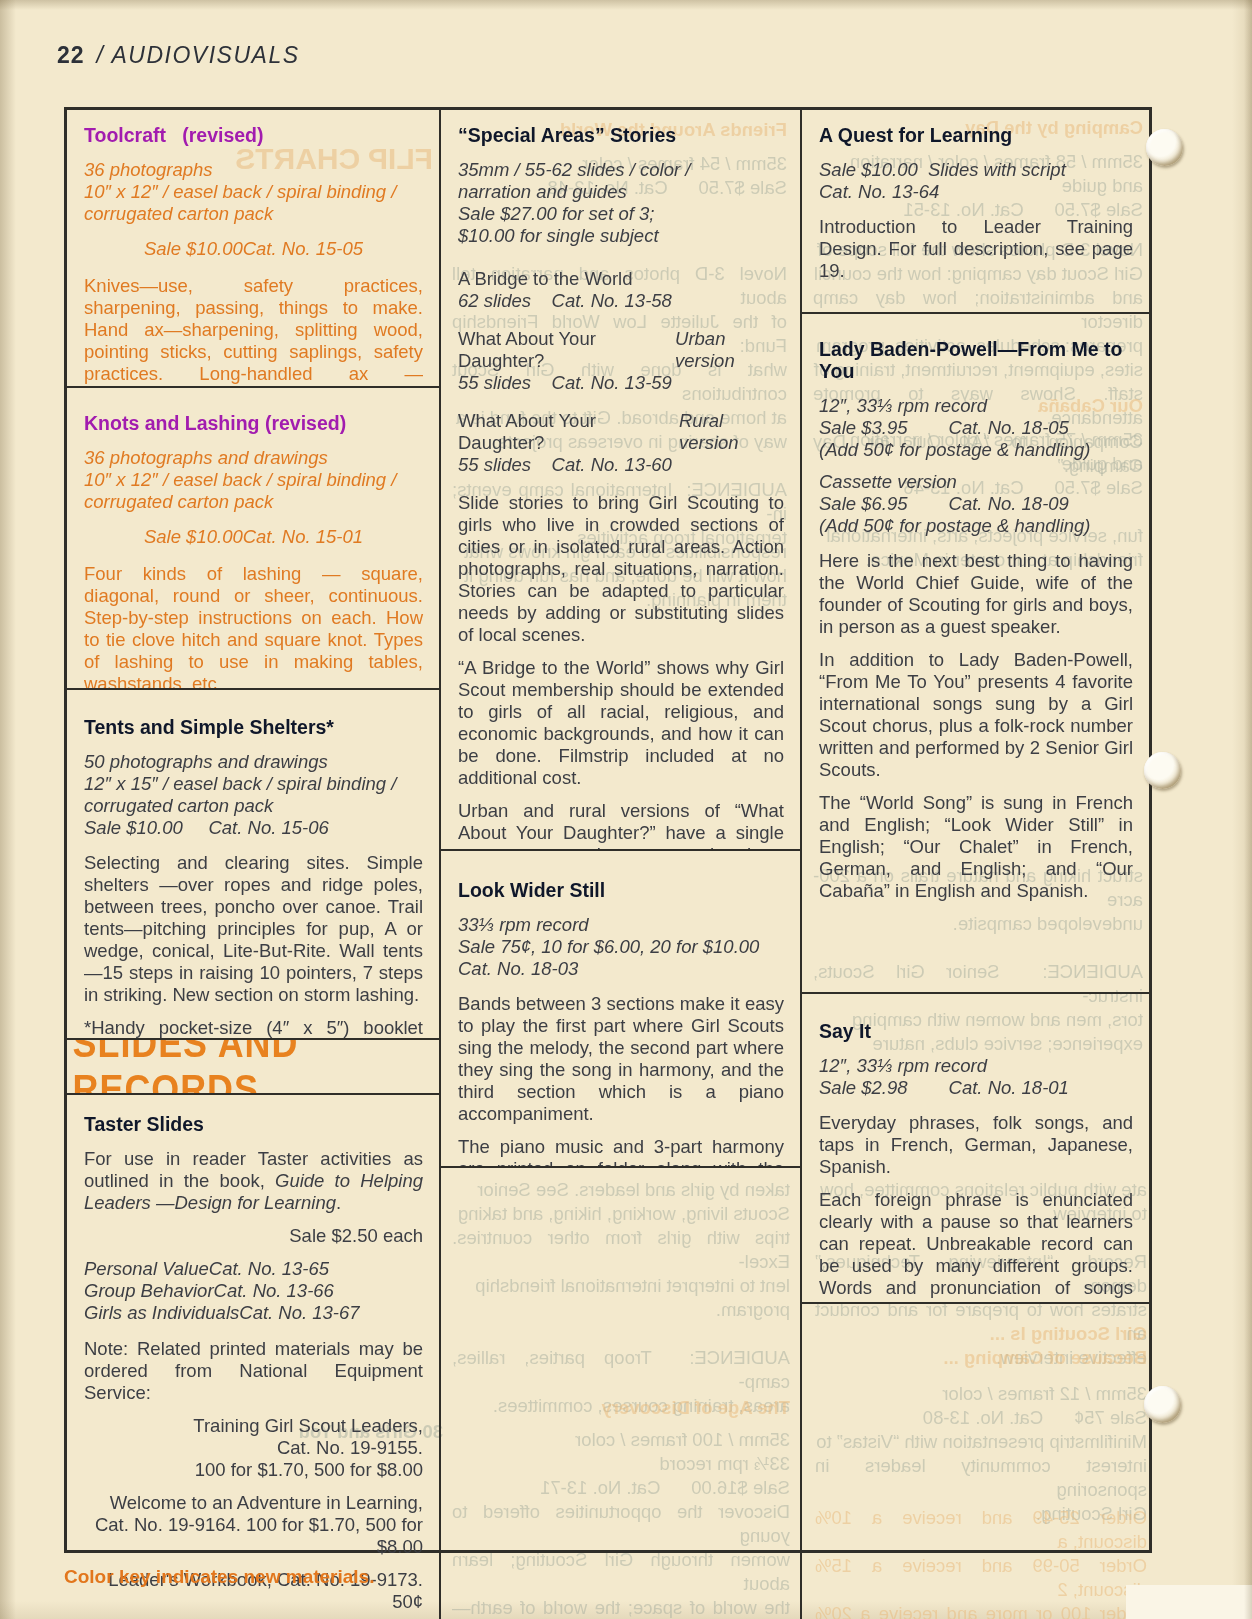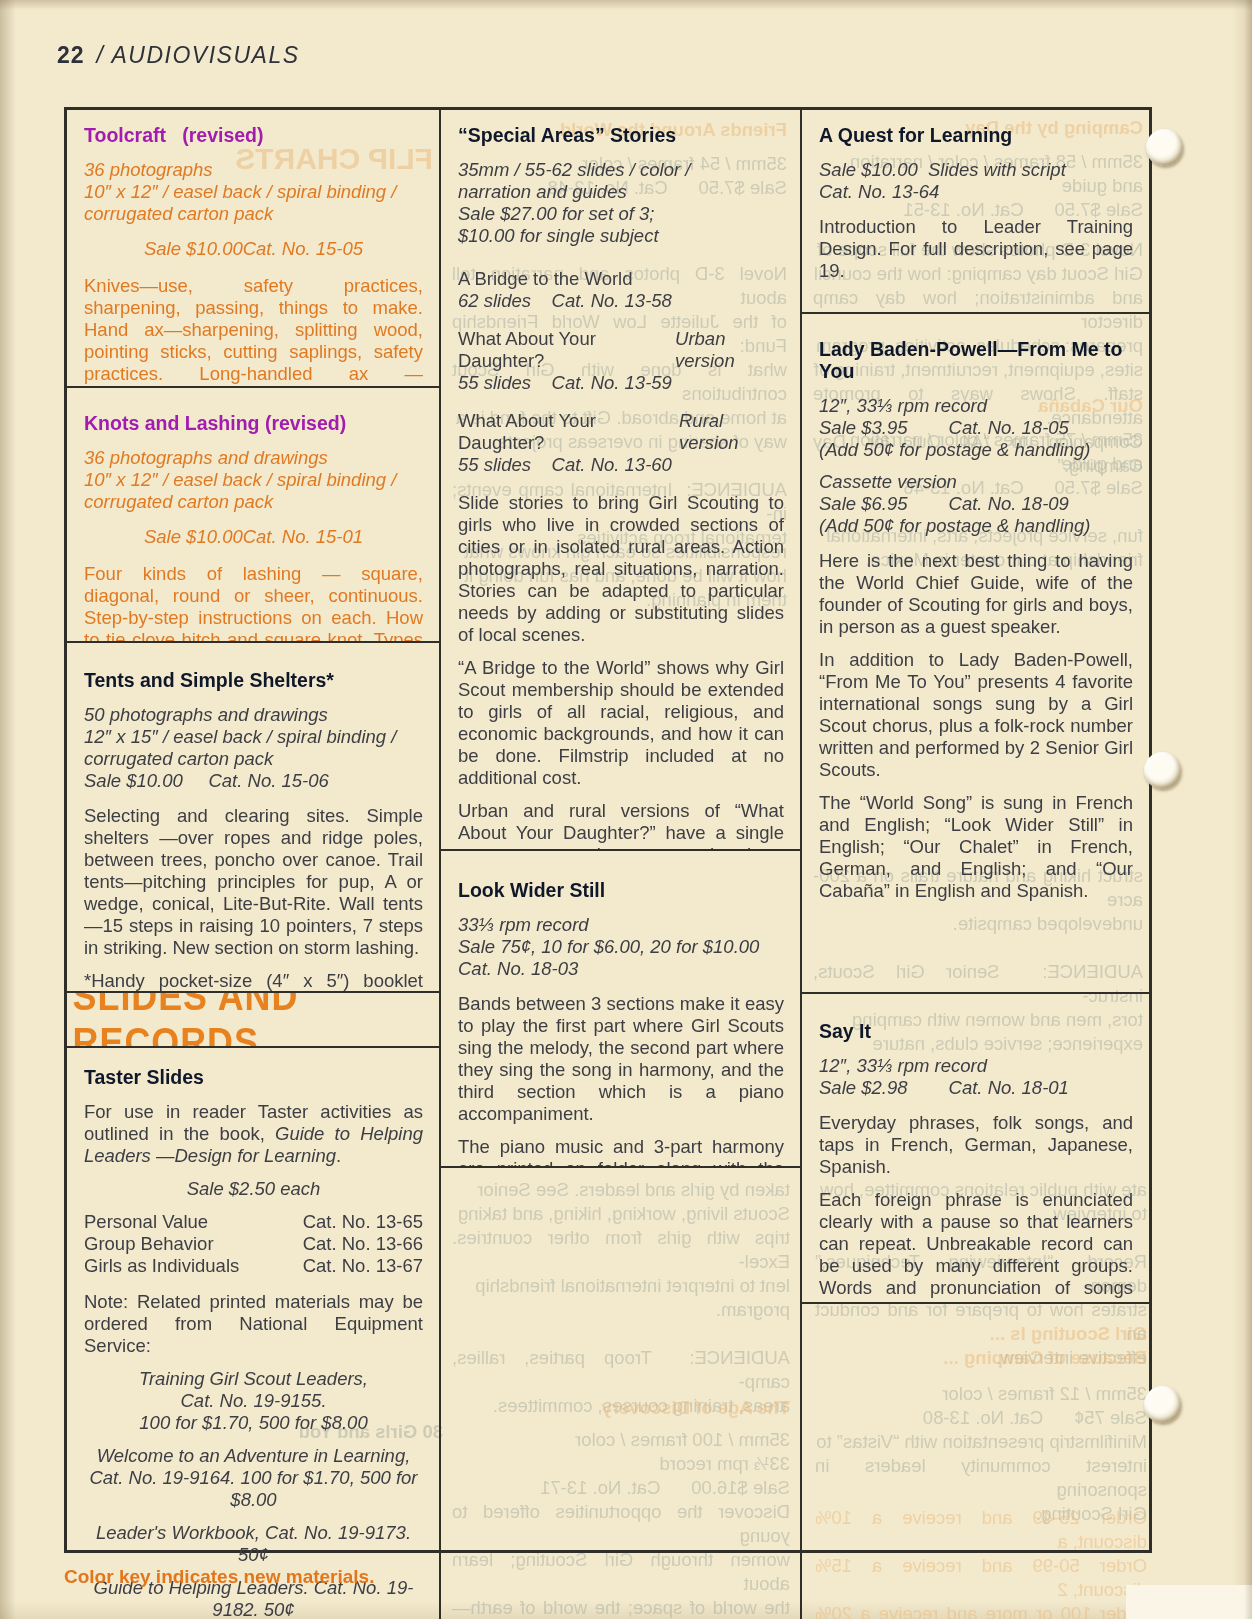--- a/index.html
+++ b/index.html
@@ -34,23 +34,23 @@
   .c-orange .hd{color:#a21caf}
   .specs{font-style:italic;margin:0 0 13px}
   .specs div{white-space:pre-wrap}
   .saleline{display:flex;justify-content:center;font-style:italic;margin:0 0 15px}
   p.b{margin:0 0 11px;text-align:justify}
   p.b:last-child{margin-bottom:0}
   .entry{margin:0 0 16px}
   .ename{display:flex;justify-content:flex-start}
   .ename em{font-style:italic}
   .edetail{font-style:italic;white-space:pre-wrap}
-  .pub{font-style:italic;margin:0 0 11px;white-space:pre-wrap;text-align:center}
+  .pub{margin:0 0 11px;white-space:pre-wrap;text-align:right}
   .note{margin:0 0 11px;text-align:justify}
-  .tasterrow{display:flex;justify-content:space-between;}
+  .tasterrow{display:flex;font-style:italic}
   .banner-row{display:flex;align-items:center;justify-content:center}
   .banner{font-size:37px;font-weight:bold;color:#e8821f;letter-spacing:1px;transform:scale(.97,1.08)}
   .gap8{height:8px}
   
   #ghost-layer{position:absolute;inset:0;z-index:1;pointer-events:none}
   .ghost{position:absolute;transform:scaleX(-1);filter:blur(.7px);opacity:.5;
          font-size:18.5px;line-height:24px;text-align:justify;white-space:pre-wrap}
   .ghost-t{color:#a7ae9f}
   .ghost-o{color:#e9b97a}
   
@@ -102,21 +102,21 @@
             <div>corrugated carton pack</div>
           </div>
           <div class="saleline">
             <span>Sale $10.00</span>
             <span>Cat. No. 15-05</span>
           </div>
           <p class="b">Knives—use, safety practices, sharpening, passing, things to make. Hand ax—sharpening, splitting wood, pointing sticks, cutting saplings, safety practices. Long-handled ax —sharpening, splitting wood, cutting tree, cutting log. Identification of other useful tools.</p>
         </div>
       </div>
 
-      <div class="row" style="height:255px">
+      <div class="row" style="height:302px">
         <div class="cell c-orange" style="padding-top:24px">
           <div class="hd">Knots and Lashing (revised)</div>
           <div class="specs">
             <div>36 photographs and drawings</div>
             <div>10″ x 12″ / easel back / spiral binding /</div>
             <div>corrugated carton pack</div>
           </div>
           <div class="saleline">
             <span>Sale $10.00</span>
             <span>Cat. No. 15-01</span>

